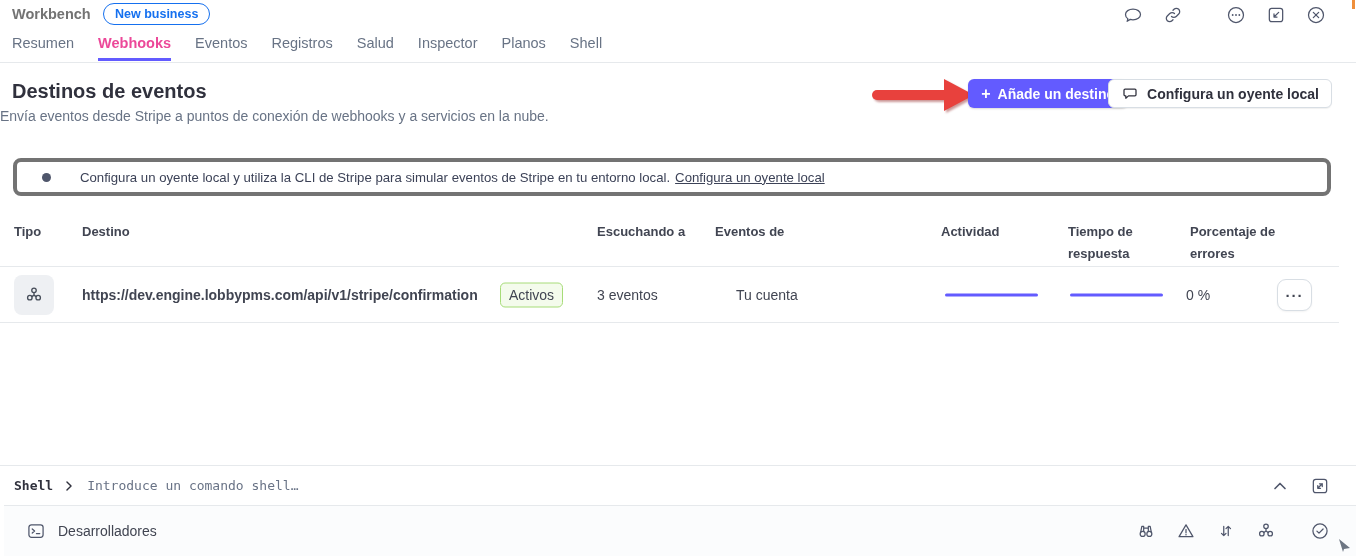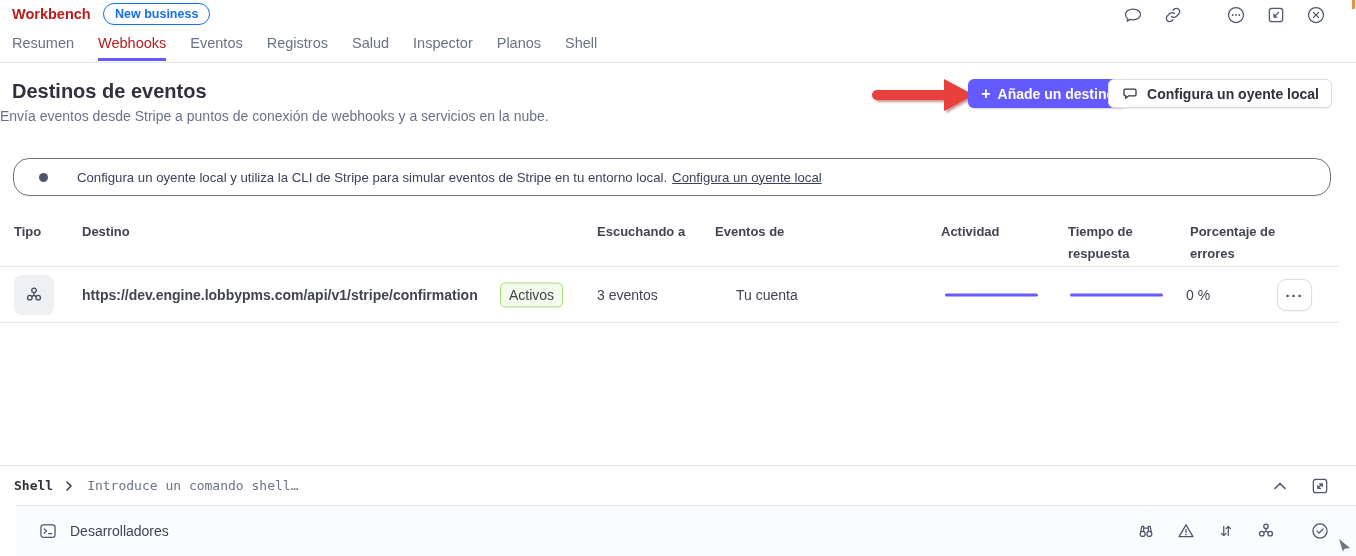--- a/index.html
+++ b/index.html
@@ -4,37 +4,37 @@
 <style>
   * { box-sizing: border-box; margin: 0; padding: 0; }
   html,body { width:1356px; height:556px; }
   body {
     font-family: "Liberation Sans", sans-serif;
     color:#30313d; background:#fff; overflow:hidden; position:relative;
   }
   .app { position:relative; width:1356px; height:556px; background:#fff; }
 
   
-  .wb-title { position:absolute; left:12px; top:6px; font-size:14.5px; font-weight:bold; color:#b91c1c; }
+  .wb-title { position:absolute; left:12px; top:6px; font-size:14.5px; font-weight:bold; color:#737373; }
   .new-badge {
     position:absolute; left:103px; top:3px; height:22px; padding:0 11px;
     border:1.5px solid #1570ef; border-radius:12px; color:#1570ef;
     font-size:12.5px; font-weight:600; display:flex; align-items:center; background:#fff;
   }
   .top-icons { position:absolute; left:1123px; top:5px; display:flex; align-items:center; }
   .top-icons .tic { width:20px; height:20px; cursor:pointer; }
   .ml20 { margin-left:20px; } .ml43 { margin-left:43px; }
   .ic { stroke:#4f566b; fill:none; stroke-width:1.5; stroke-linecap:round; stroke-linejoin:round; }
   .ic-dark { stroke:#30313d; }
   .orange-sliver { position:absolute; left:1352px; top:0; width:3px; height:9px; background:#ef8f3b; }
 
   
   .tabs { position:absolute; left:12px; top:35px; display:flex; gap:24px; font-size:14.5px; color:#687385; }
   .tab { height:26px; border-bottom:3px solid transparent; cursor:pointer; }
-  .tab.active { color:#b91c1c; font-weight:400; border-bottom-color:#635bff; }
+  .tab.active { color:#ec4899; font-weight:700; border-bottom-color:#635bff; }
   .tabs-rule { position:absolute; left:0; right:0; top:62px; height:1px; background:#e6e9ec; }
 
   
   .page-title { position:absolute; left:12px; top:80px; font-size:20px; font-weight:bold; color:#30313d; }
   .page-sub { position:absolute; left:0; top:108px; font-size:14px; color:#687385; }
 
   .red-arrow { position:absolute; left:872px; top:79px; width:104px; height:32px;
     filter:drop-shadow(2px 2px 1px rgba(140,25,25,.45)); }
   .red-arrow .shaft { position:absolute; left:0; top:11px; width:78px; height:10px; background:#e8413d; border-radius:5px; }
   .red-arrow .head { position:absolute; left:72px; top:0; width:0; height:0;
@@ -50,21 +50,21 @@
   .btn-secondary {
     position:absolute; right:24px; top:79px; height:29px; padding:0 12px;
     background:#fff; color:#30313d; border:1px solid #d8dee4; border-radius:6px;
     font-family:"Liberation Sans",sans-serif; font-size:14px; font-weight:bold;
     display:flex; align-items:center; gap:8px; cursor:pointer; box-shadow:0 1px 1px rgba(0,0,0,.06);
   }
 
   
   .banner {
     position:absolute; left:13px; right:25px; top:158px; height:38px;
-    border:1px solid #737373; border-radius:16px; background:#fff;
+    border:4px solid #737373; border-radius:8px; background:#fff;
     display:flex; align-items:center; font-size:13.2px; color:#3c4257;
   }
   .banner .dot { width:9px; height:9px; border-radius:50%; background:#4f566b; margin-left:25px; flex:none; }
   .banner .msg { margin-left:29px; }
   .banner .lnk { margin-left:5px; color:#3c4257; text-decoration:underline; cursor:pointer; }
 
   
   .th { position:absolute; top:221px; font-size:13px; font-weight:bold; color:#414552; line-height:22px; }
   .th.c1{left:14px;} .th.c2{left:82px;} .th.c3{left:597px;} .th.c4{left:715px;}
   .th.c5{left:941px;} .th.c6{left:1068px; width:82px;} .th.c7{left:1190px; width:86px;}
@@ -91,21 +91,21 @@
     display:flex; align-items:center; background:#fff; }
   .shell-label { margin-left:14px; font-family:"DejaVu Sans Mono",monospace; font-size:13px; font-weight:bold; color:#30313d; }
   .shell-chevron { margin-left:9px; width:14px; height:14px; }
   .shell-input { margin-left:11px; flex:1; border:none; outline:none;
     font-family:"DejaVu Sans Mono",monospace; font-size:13px; color:#6d28d9; background:transparent; }
   .shell-input::placeholder { color:#697386; }
   .shell-right { display:flex; align-items:center; gap:20px; margin-right:26px; }
   .shell-right svg { width:20px; height:20px; cursor:pointer; }
 
   
-  .footer { position:absolute; left:16px; right:0; top:505px; height:51px; border-top:1px solid #e6e9ec;
+  .footer { position:absolute; left:4px; right:0; top:505px; height:51px; border-top:1px solid #e6e9ec;
     background:#fbfcfd; display:flex; align-items:center; }
   .footer .term-ic { margin-left:22px; width:20px; height:20px; }
   .footer-label { margin-left:12px; font-size:14px; color:#414552; }
   .footer-icons { margin-left:auto; margin-right:26px; display:flex; align-items:center; }
   .footer-icons svg { width:20px; height:20px; cursor:pointer; }
   .fi { margin-left:20px; } .fi-far { margin-left:34px; }
 
   .cursor-artifact { position:absolute; left:1338px; top:538px; }
 </style>
 </head>

